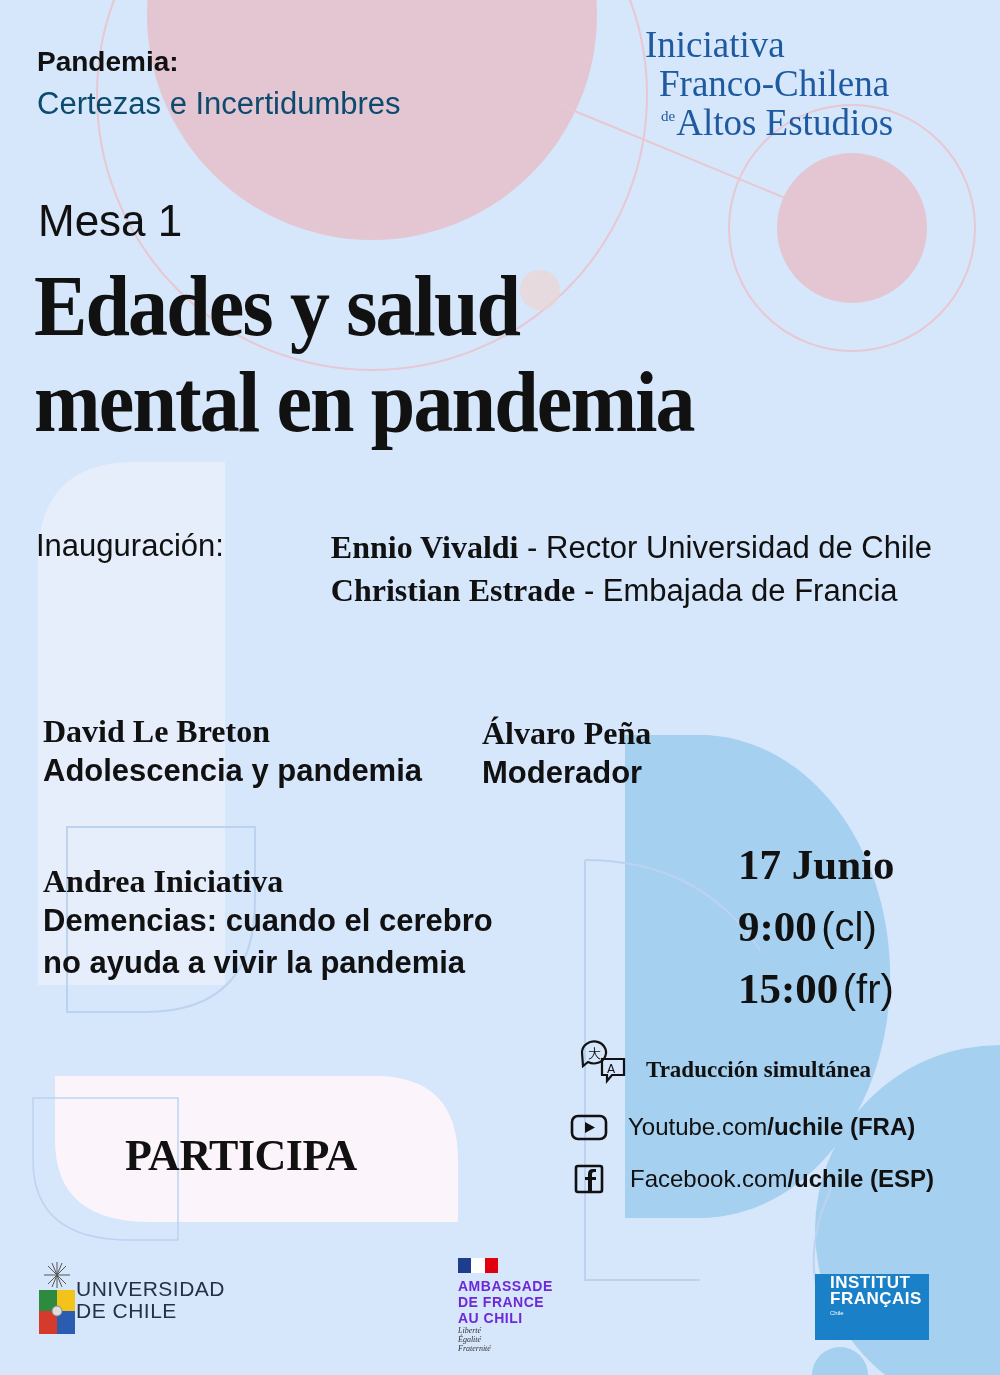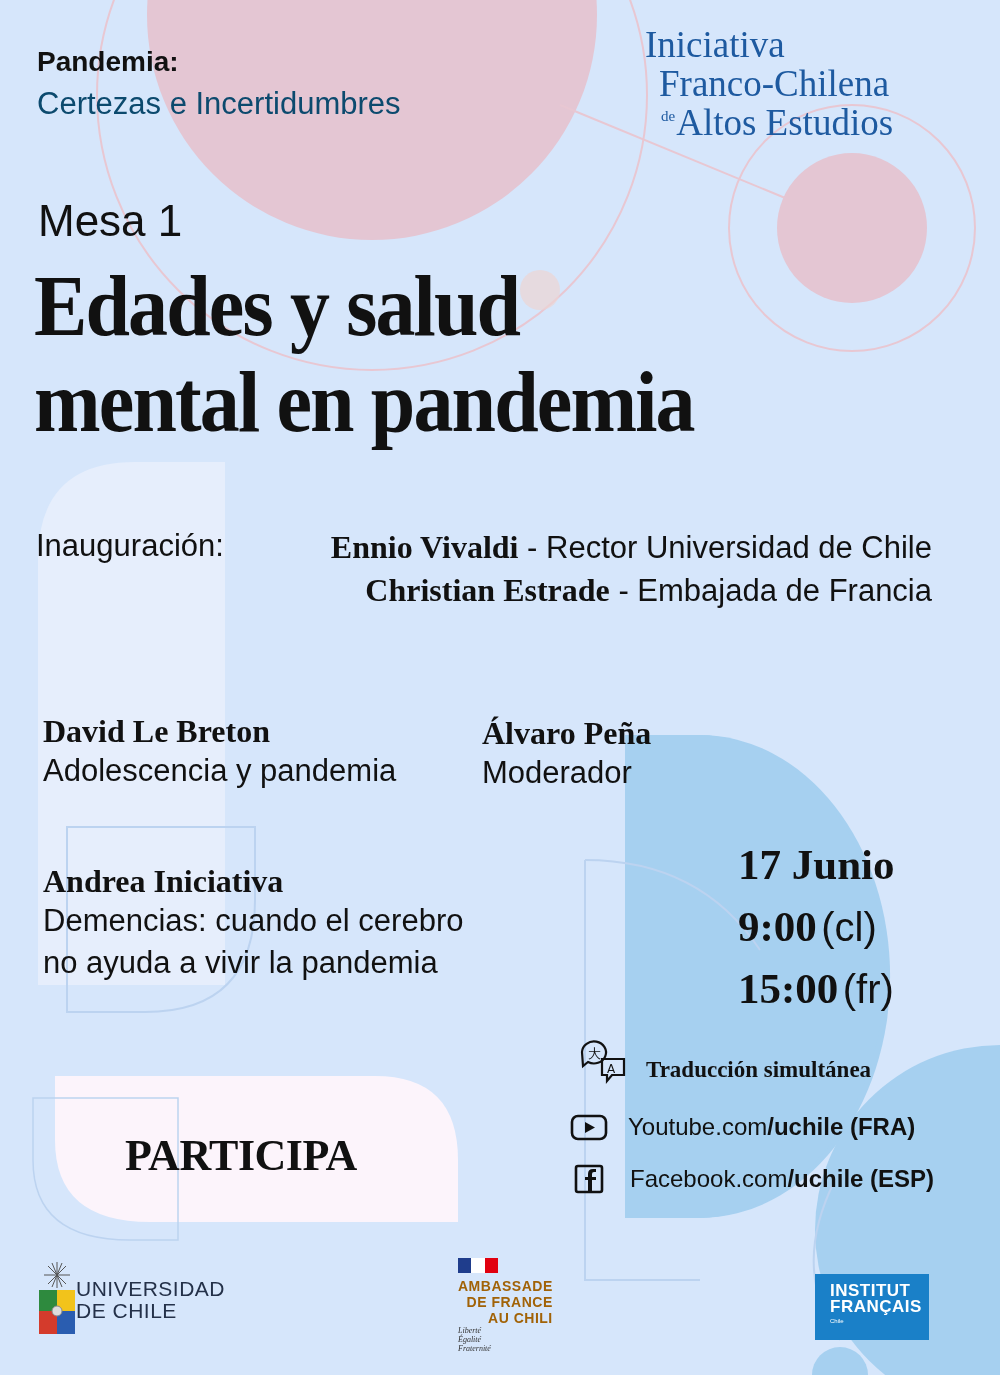--- a/index.html
+++ b/index.html
@@ -24,50 +24,50 @@
   .logo-ifc .l1 { font-size: 37px; display: block; }
   .logo-ifc .l2 { font-size: 37px; display: block; padding-left: 14px; margin-top: 2px; }
   .logo-ifc .l3 { display: block; margin-top: 2px; padding-left: 16px; font-size: 37px; text-align: right; }
   .logo-ifc .de { font-size: 15px; vertical-align: 14px; margin-right: 1px; }
 
   .mesa { left: 38px; top: 196px; font-size: 44px; font-weight: 300; }
   .main-title { left: 34px; top: 258px; font-size: 86px; font-weight: bold; line-height: 96px; letter-spacing: -2px; transform: scaleX(0.93); transform-origin: left top; }
 
   
   .inaug-label { left: 36px; top: 528px; font-size: 31px; font-weight: 300; }
-  .inaug-list { right: 68px; top: 526px; text-align: right; font-size: 31px; line-height: 42px; }
+  .inaug-list { right: 68px; top: 526px; font-size: 31px; line-height: 42px; }
   .inaug-list .nm { font-family: "Liberation Serif", serif; font-weight: bold; font-size: 32px; }
   .inaug-list .rl { font-weight: 300; }
 
   
   .spk-name { font-family: "Liberation Serif", serif; font-weight: bold; font-size: 32px; }
-  .spk-topic { font-size: 31px; font-weight: 400; line-height: 42px; }
+  .spk-topic { font-size: 31px; font-weight: 700; line-height: 42px; }
 
   
   .date-block { left: 738px; top: 838px; line-height: 53px; }
   .date-block .big { font-family: "Liberation Serif", serif; font-weight: bold; font-size: 43px; }
   .date-block .tz { font-size: 40px; font-weight: 300; }
 
   
   .info-row { display: flex; align-items: center; }
   .info-row .txt { font-size: 24px; font-weight: 300; }
   .info-row .b { font-weight: bold; }
 
   .participa { left: 125px; top: 1130px; font-family: "Liberation Serif", serif; font-weight: bold; font-size: 44px; letter-spacing: -0.5px; }
 
   
   .uchile { left: 38px; top: 1262px; display: flex; align-items: center; }
   .uchile-text { font-size: 21px; color: #243149; line-height: 22px; letter-spacing: 0.5px; }
 
   .ambassade { left: 458px; top: 1258px; }
   .ambassade .flag { width: 40px; height: 15px; display: flex; margin-bottom: 5px; }
-  .ambassade .name { font-size: 14px; font-weight: bold; color: #a16207; line-height: 16px; letter-spacing: 0.5px; text-align: right; }
+  .ambassade .name { font-size: 14px; font-weight: bold; color: #6d28d9; line-height: 16px; letter-spacing: 0.5px; }
   .ambassade .motto { font-family: "Liberation Serif", serif; font-style: italic; font-size: 8px; color: #333; line-height: 9px; margin-top: 0; }
 
-  .institut { left: 815px; top: 1274px; width: 114px; height: 66px; background: #1a80c8; color: #fff; padding: 9px 0 0 15px; }
+  .institut { left: 815px; top: 1274px; width: 114px; height: 66px; background: #1a80c8; color: #fff; padding: 1px 0 0 15px; }
   .institut .t { font-size: 17px; font-weight: bold; line-height: 16px; letter-spacing: 0.5px; }
   .institut .c { font-size: 6px; margin-top: 3px; }
 </style>
 </head>
 <body>
 
 <svg class="bg" width="1000" height="1375" style="left:0;top:0">
 
   <circle cx="372" cy="15" r="225" fill="#e4c6d3"></circle>
 

